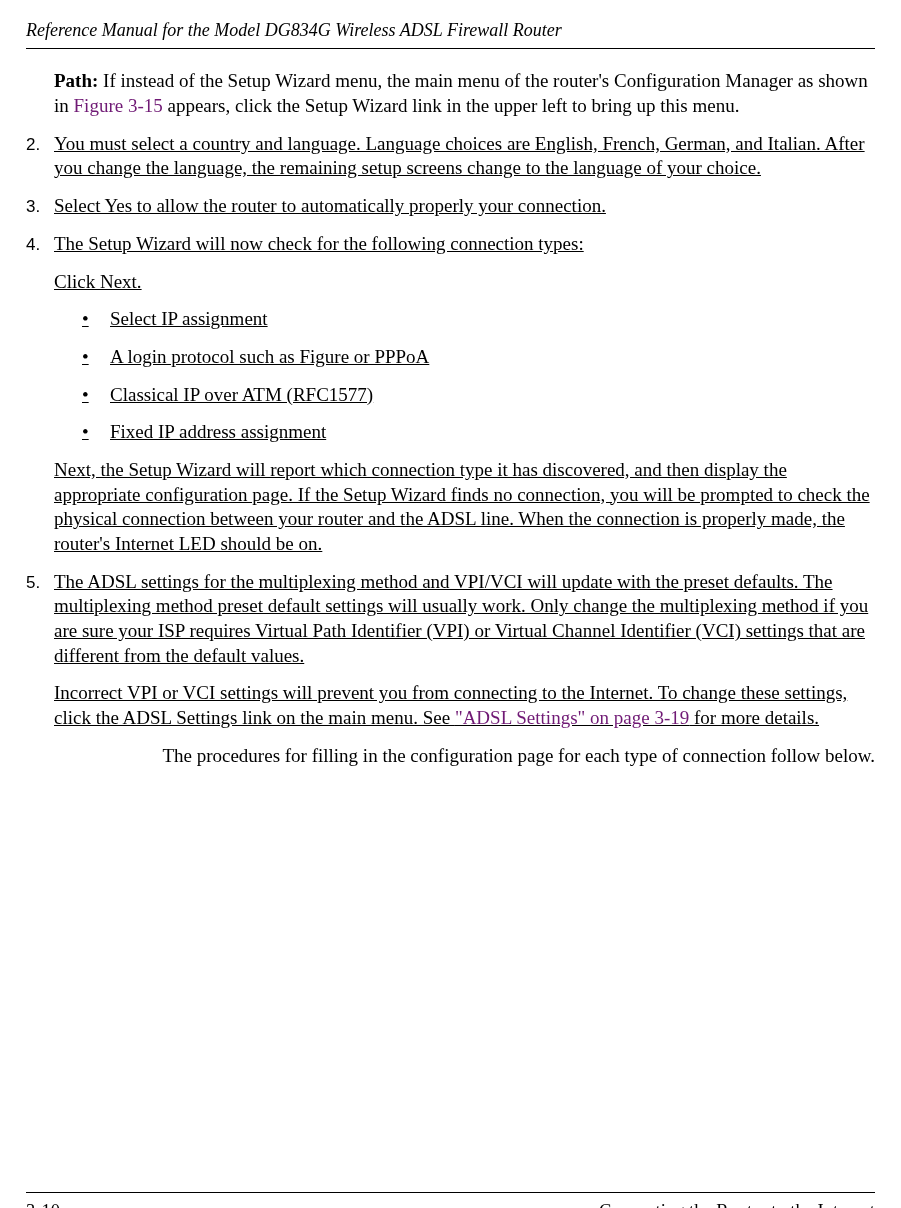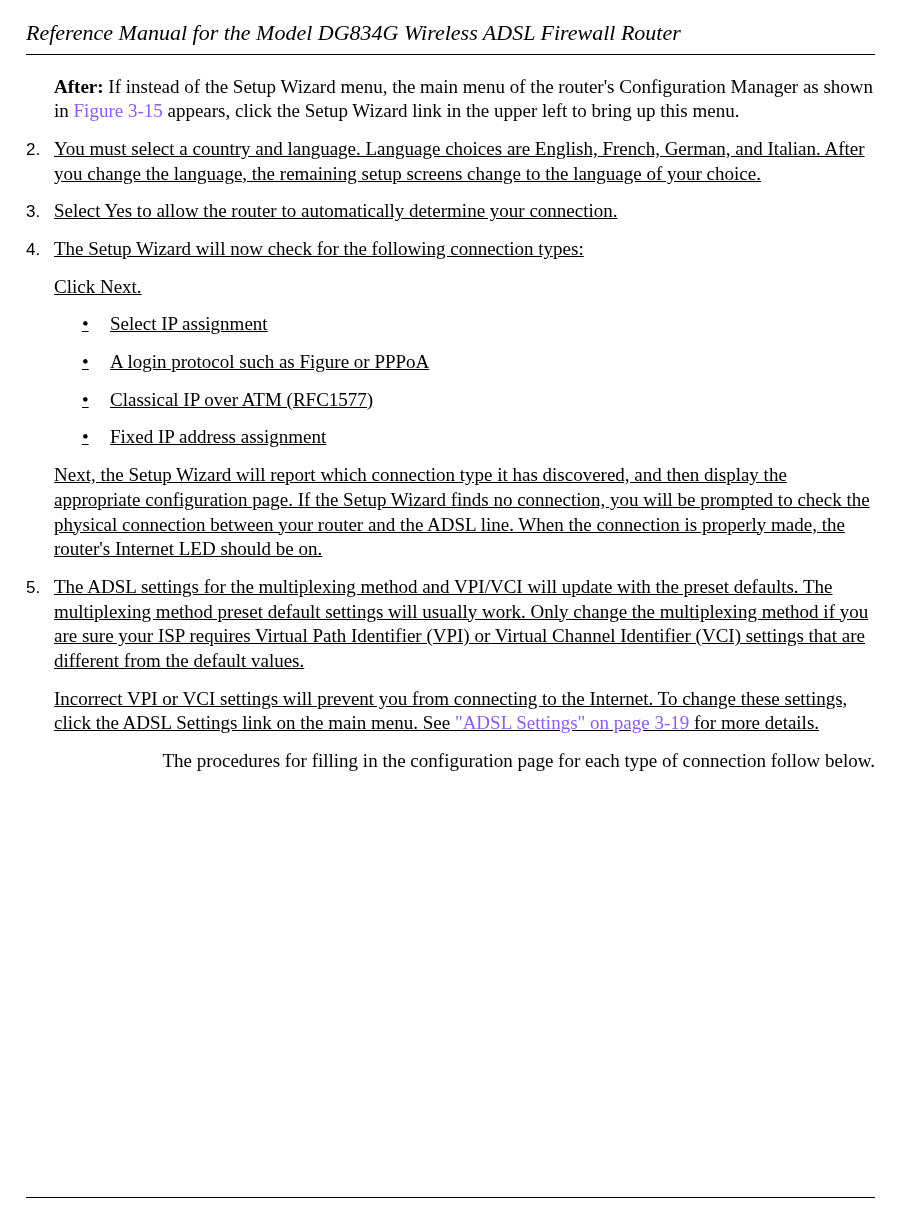--- a/index.html
+++ b/index.html
@@ -13,33 +13,33 @@
     width: 901px;
   }
   .page {
     padding: 19px 26px 20px 26px;
     box-sizing: border-box;
     display: flex;
     flex-direction: column;
   }
   .header {
     font-style: italic;
-    font-size: 22px;
+    font-size: 18px;
     padding-bottom: 6px;
     border-bottom: 1.5px solid #000;
     margin-bottom: 20px;
   }
   .content {
   }
   .indent-block {
     margin-left: 28px;
     margin-bottom: 13px;
   }
   .link {
-    color: #8b5cf6;
+    color: #701a75;
   }
   .ol-item {
     display: flex;
     margin-bottom: 13px;
   }
   .ol-num {
     font-family: Arial, Helvetica, sans-serif;
     font-size: 17px;
     width: 28px;
     flex: none;
@@ -80,34 +80,34 @@
 
 <div class="page">
 
   <div class="header">
     <span>Reference Manual for the Model DG834G Wireless ADSL Firewall Router</span>
   </div>
 
   <div class="content">
 
     <div class="indent-block">
-      <b>After:</b><span> If instead of the Setup Wizard menu, the main menu of the router's Configuration Manager as shown in </span><span class="link">Figure 3-15</span><span> appears, click the Setup Wizard link in the upper left to bring up this menu.</span>
+      <b>Path:</b><span> If instead of the Setup Wizard menu, the main menu of the router's Configuration Manager as shown in </span><span class="link">Figure 3-15</span><span> appears, click the Setup Wizard link in the upper left to bring up this menu.</span>
     </div>
 
     <div class="ol-item">
       <div class="ol-num">2.</div>
       <div class="ol-body">
         <p>You must select a country and language. Language choices are English, French, German, and Italian. After you change the language, the remaining setup screens change to the language of your choice.</p>
       </div>
     </div>
 
     <div class="ol-item">
       <div class="ol-num">3.</div>
       <div class="ol-body">
-        <p>Select Yes to allow the router to automatically determine your connection.</p>
+        <p>Select Yes to allow the router to automatically properly your connection.</p>
       </div>
     </div>
 
     <div class="ol-item">
       <div class="ol-num">4.</div>
       <div class="ol-body">
         <p>The Setup Wizard will now check for the following connection types:</p>
         <p>Click Next.</p>
 
         <div class="bullet-item">

